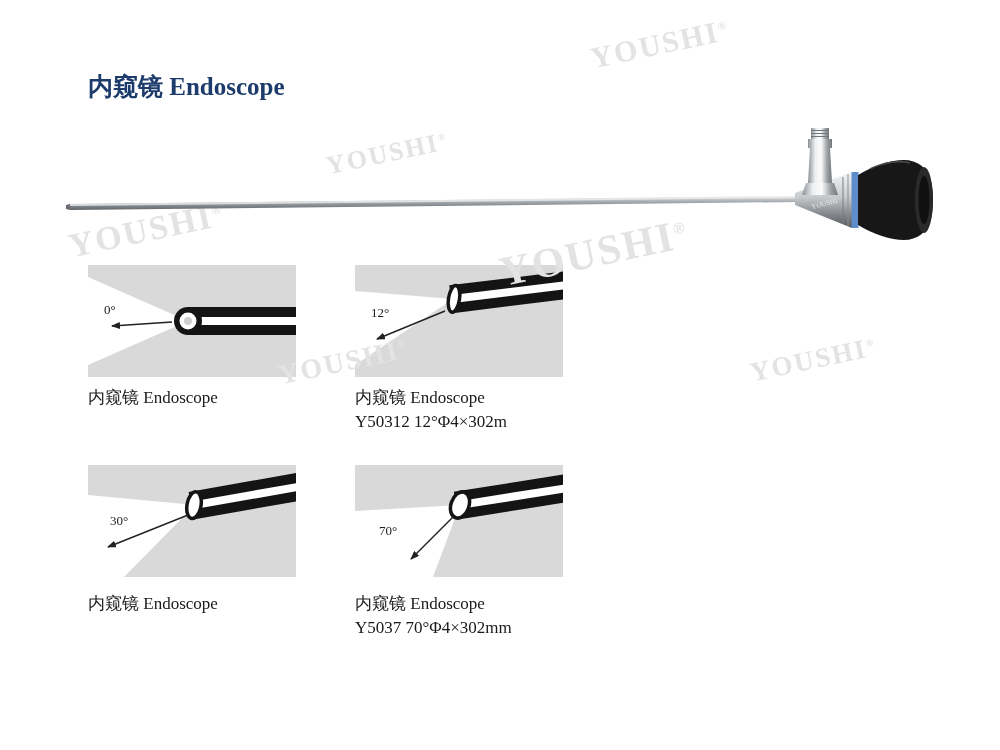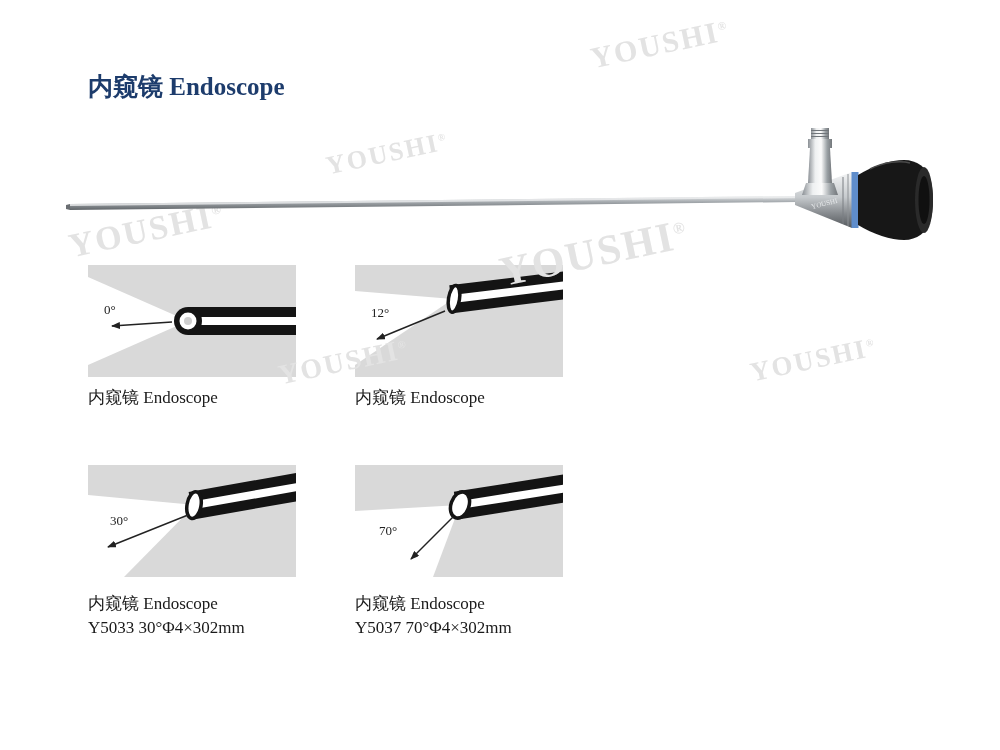--- a/index.html
+++ b/index.html
@@ -156,23 +156,23 @@
     </g>
     <line x1="98" y1="52" x2="56" y2="94" stroke="#222" stroke-width="1.4" marker-end="url(#ahD)"></line>
     <text x="24" y="70" font-size="13" fill="#222">70°</text>
   </svg>
 
   <div class="caption" style="left:88px;top:386px;">
     <div>内窥镜 Endoscope</div>
   </div>
   <div class="caption" style="left:355px;top:386px;">
     <div>内窥镜 Endoscope</div>
+    <div>Y50312 12°Φ4×302m</div>
   </div>
   <div class="caption" style="left:88px;top:592px;">
     <div>内窥镜 Endoscope</div>
-    <div>Y5033 30°Φ4×302mm</div>
   </div>
   <div class="caption" style="left:355px;top:592px;">
     <div>内窥镜 Endoscope</div>
     <div>Y5037 70°Φ4×302mm</div>
   </div>
 
 </div>
 
 </body></html>

